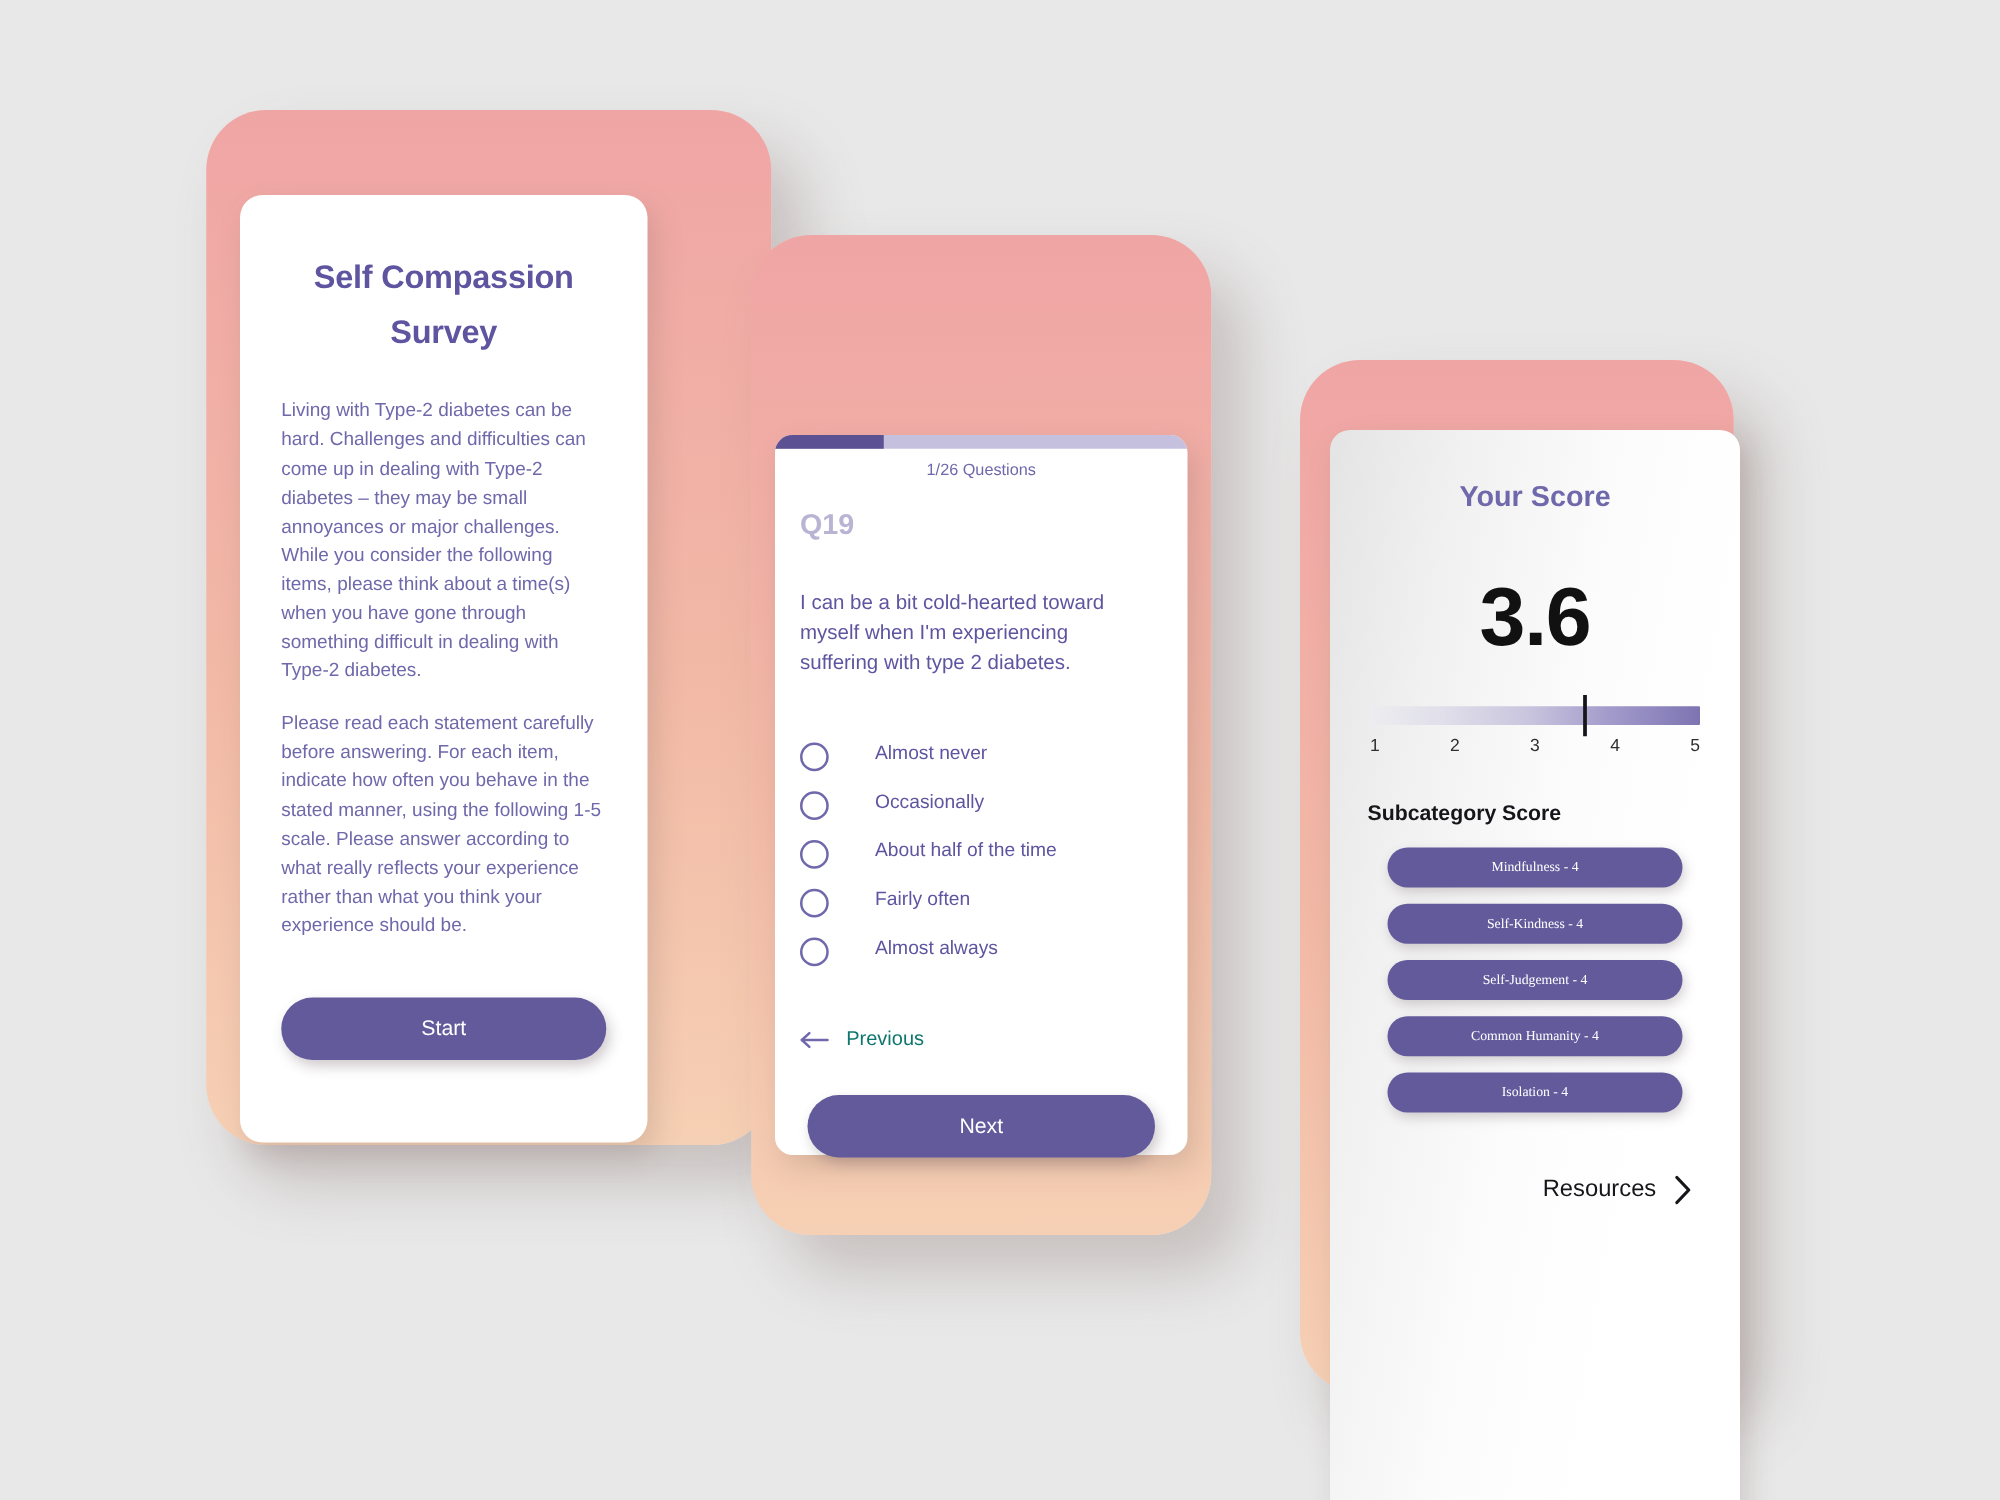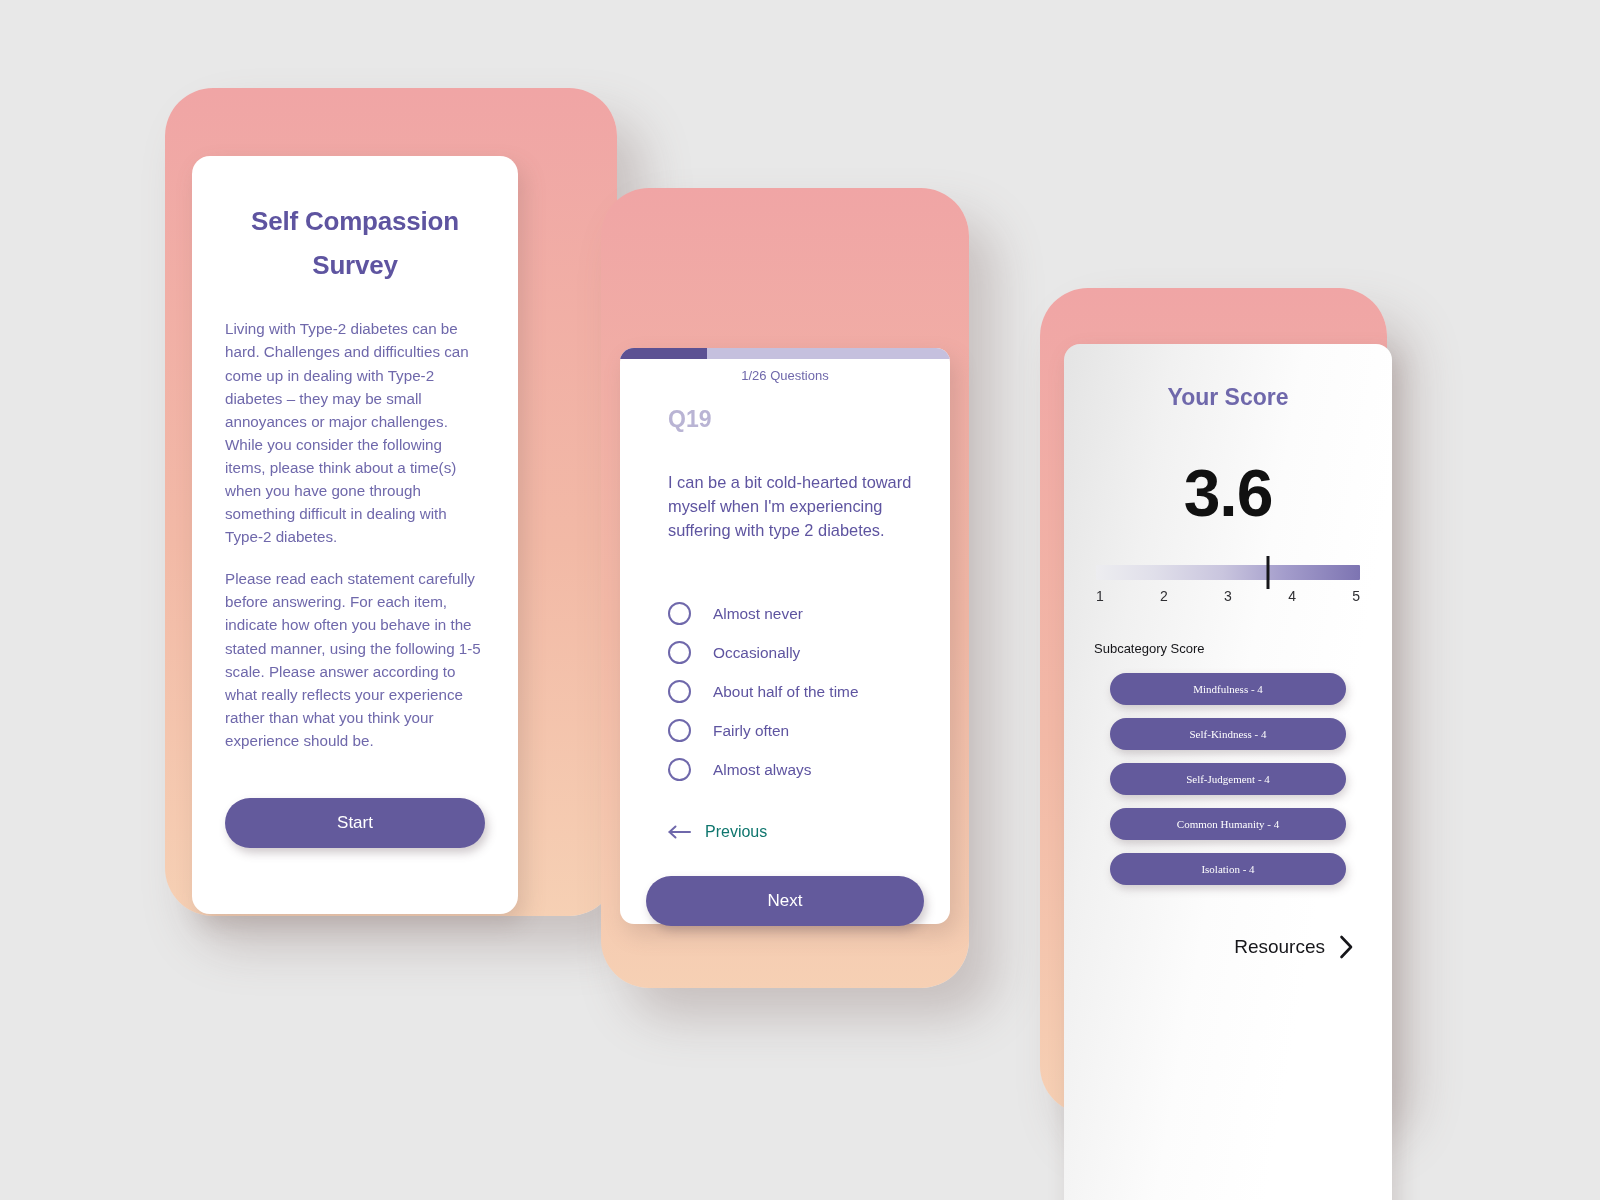--- a/index.html
+++ b/index.html
@@ -104,42 +104,41 @@
     background: #5c5193;
   }
 
   .q-count {
     text-align: center;
     color: #6f68ab;
     font-size: 13px;
     padding: 9px 0 0 0;
   }
 
-  .q-body { padding: 23px 31px 0 48px; }
+  .q-body { padding: 23px 31px 0 20px; }
 
   .q-number {
     color: #b9b4d4;
     font-size: 23px;
     font-weight: bold;
   }
 
   .q-text {
     margin-top: 37px;
     color: #5e54a0;
     font-size: 16.4px;
     line-height: 1.47;
     font-weight: 500;
   }
 
   .options { margin-top: 52px; }
 
   .option-row {
     display: flex;
-    align-items: center;
-    gap: 22px;
+    gap: 37px;
     height: 39px;
     cursor: pointer;
   }
 
   .radio {
     width: 23px; height: 23px;
     border: 2.4px solid #6f68ab;
     border-radius: 50%;
     flex: 0 0 auto;
   }
@@ -212,22 +211,22 @@
     display: flex;
     justify-content: space-between;
     margin-top: 8px;
     color: #2f2f33;
     font-size: 14px;
   }
 
   .sub-title {
     margin-top: 37px;
     color: #16161a;
-    font-size: 13px;
-    font-weight: normal;
+    font-size: 17px;
+    font-weight: bold;
   }
 
   .pill-list { margin-top: 17px; }
 
   .pill {
     display: block;
     width: 236px;
     margin: 0 auto 13px auto;
     background: #635a9c;
     color: #ffffff;

